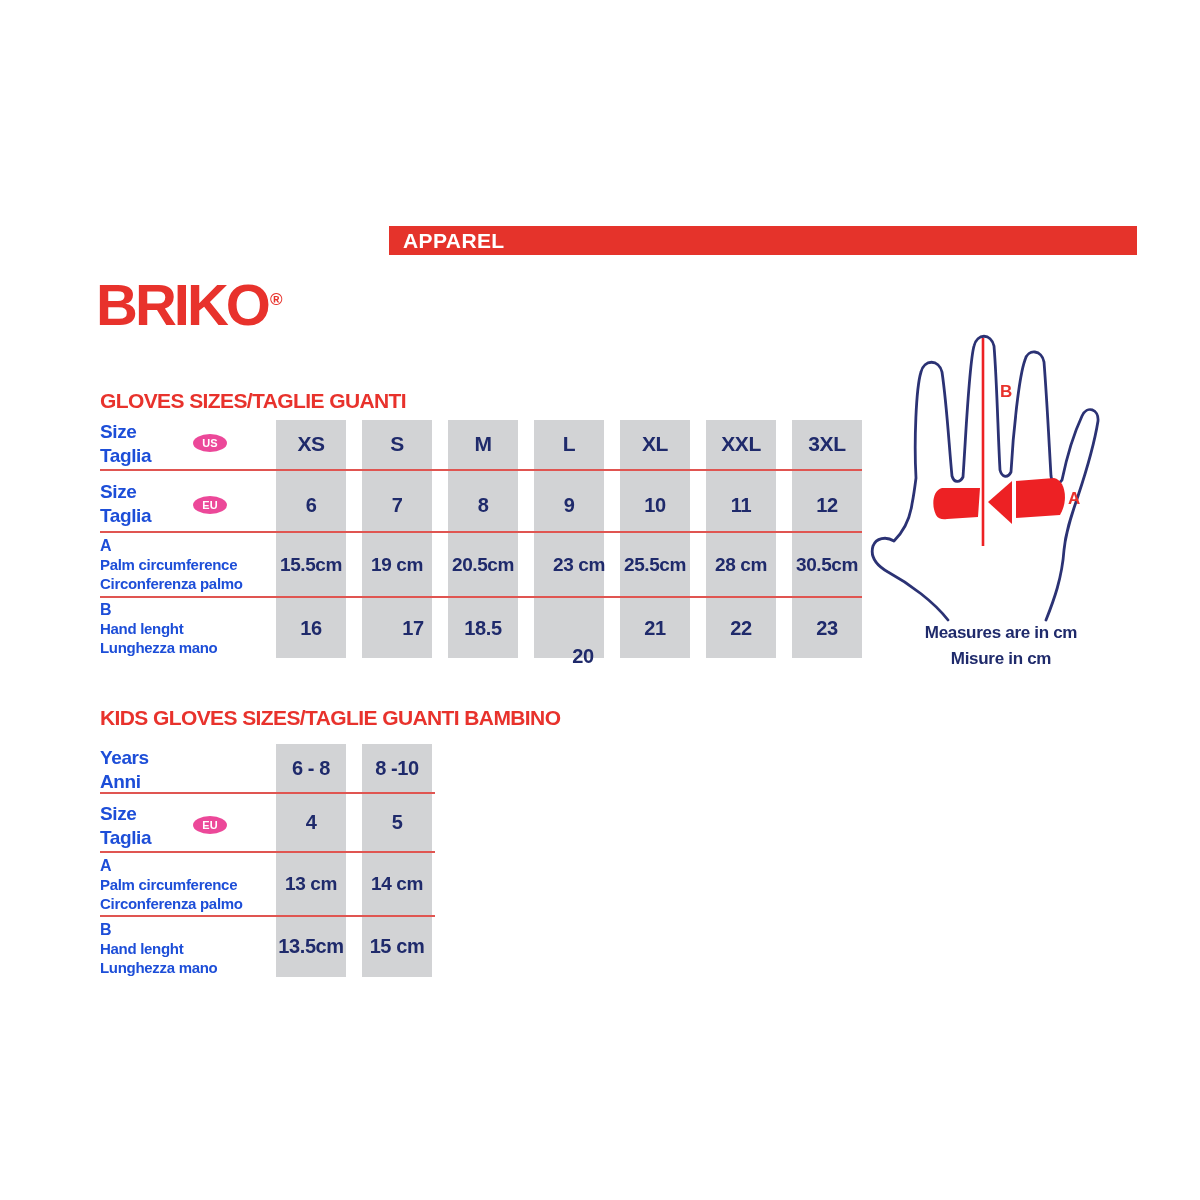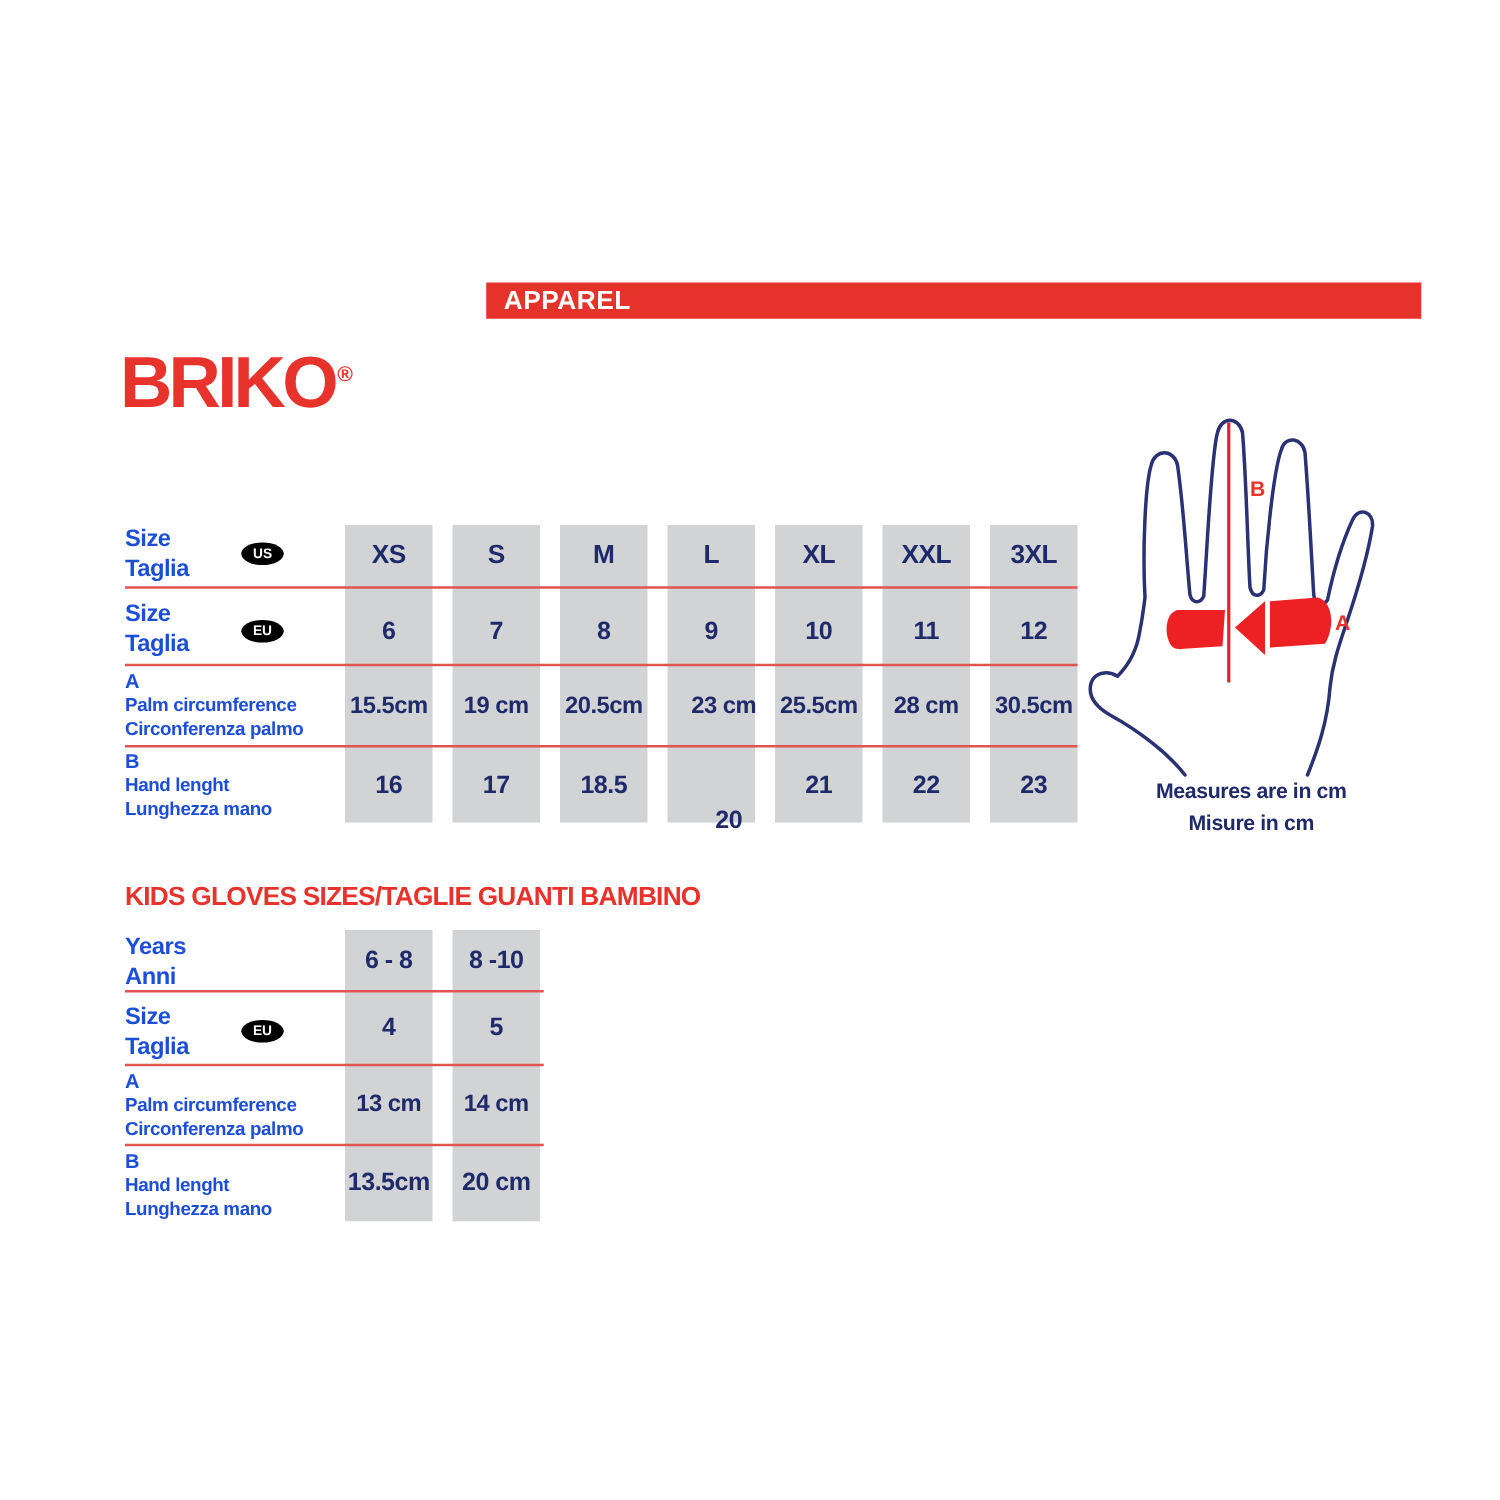--- a/index.html
+++ b/index.html
@@ -30,21 +30,21 @@
   .rule.kids { width:335px; }
 
   
   .rlabel { position:absolute; left:100px; color:#1d4ed8; font-weight:bold; }
   .rlabel .big { display:block; font-size:19px; line-height:24px; letter-spacing:-0.4px; }
   .rlabel .letter { display:block; font-size:16px; line-height:18px; }
   .rlabel .small { display:block; font-size:15px; line-height:19px; letter-spacing:-0.3px; }
 
   
   .badge { position:absolute; left:193px; width:34px; height:18px; border-radius:50%;
-           background:#000000; color:#ffffff; font-size:11px; font-weight:bold;
+           background:#ec4899; color:#ffffff; font-size:11px; font-weight:bold;
            display:flex; align-items:center; justify-content:center; }
 
   
   .cell { position:absolute; width:70px; display:flex; align-items:center; justify-content:center;
           color:#1f2a6b; font-weight:bold; font-size:20px; letter-spacing:-0.4px; }
   .r1 { top:420px; height:47px; font-size:21px; }
   .r2 { top:478px; height:54px; }
   .r3 { top:534px; height:62px; font-size:19px;text-align:center; }
   .r4 { top:598px; height:60px; }
   .kr1 { top:744px; height:48px; }
@@ -64,20 +64,21 @@
 <div class="canvas">
 
   <div class="banner">
     <span>APPAREL</span>
   </div>
 
   <div class="logo">
     <span>BRIKO</span><span class="reg">®</span>
   </div>
 
+  <div class="sec-title" style="top:389px;">GLOVES SIZES/TAGLIE GUANTI</div>
 
   <div class="strip main" style="left:276px;"></div>
   <div class="strip main" style="left:362px;"></div>
   <div class="strip main" style="left:448px;"></div>
   <div class="strip main" style="left:534px;"></div>
   <div class="strip main" style="left:620px;"></div>
   <div class="strip main" style="left:706px;"></div>
   <div class="strip main" style="left:792px;"></div>
 
   <div class="rule main" style="top:469px;"></div>
@@ -122,21 +123,21 @@
   <div class="cell r3" style="left:620px;">25.5cm</div>
   <div class="cell r3" style="left:706px;">28 cm</div>
   <div class="cell r3" style="left:792px;">30.5cm</div>
 
   <div class="rlabel" style="top:601px;">
     <span class="letter">B</span>
     <span class="small">Hand lenght</span>
     <span class="small">Lunghezza mano</span>
   </div>
   <div class="cell r4" style="left:276px;">16</div>
-  <div class="cell r4" style="left:362px;">17</div>
+  <div class="cell r4" style="left:378px;">17</div>
   <div class="cell r4" style="left:448px;">18.5</div>
   <div class="cell r4" style="left:548px;margin-top:28px;">20</div>
   <div class="cell r4" style="left:620px;">21</div>
   <div class="cell r4" style="left:706px;">22</div>
   <div class="cell r4" style="left:792px;">23</div>
 
   <div class="sec-title" style="top:706px;">KIDS GLOVES SIZES/TAGLIE GUANTI BAMBINO</div>
 
   <div class="strip kids" style="left:276px;"></div>
   <div class="strip kids" style="left:362px;"></div>
@@ -167,21 +168,21 @@
   </div>
   <div class="cell kr3" style="left:276px;">13 cm</div>
   <div class="cell kr3" style="left:362px;">14 cm</div>
 
   <div class="rlabel" style="top:921px;">
     <span class="letter">B</span>
     <span class="small">Hand lenght</span>
     <span class="small">Lunghezza mano</span>
   </div>
   <div class="cell kr4" style="left:276px;">13.5cm</div>
-  <div class="cell kr4" style="left:362px;">20 cm</div>
+  <div class="cell kr4" style="left:362px;">15 cm</div>
 
   <div class="hand-wrap">
     <svg width="250" height="300" viewBox="0 0 250 300">
 
       <path d="M 78 292
                C 64 274 40 256 18 244
                C 6 237 0 228 3 218
                C 6 210 16 208 24 213
                C 34 203 40 190 42 176
                C 44 166 45 158 46 150

